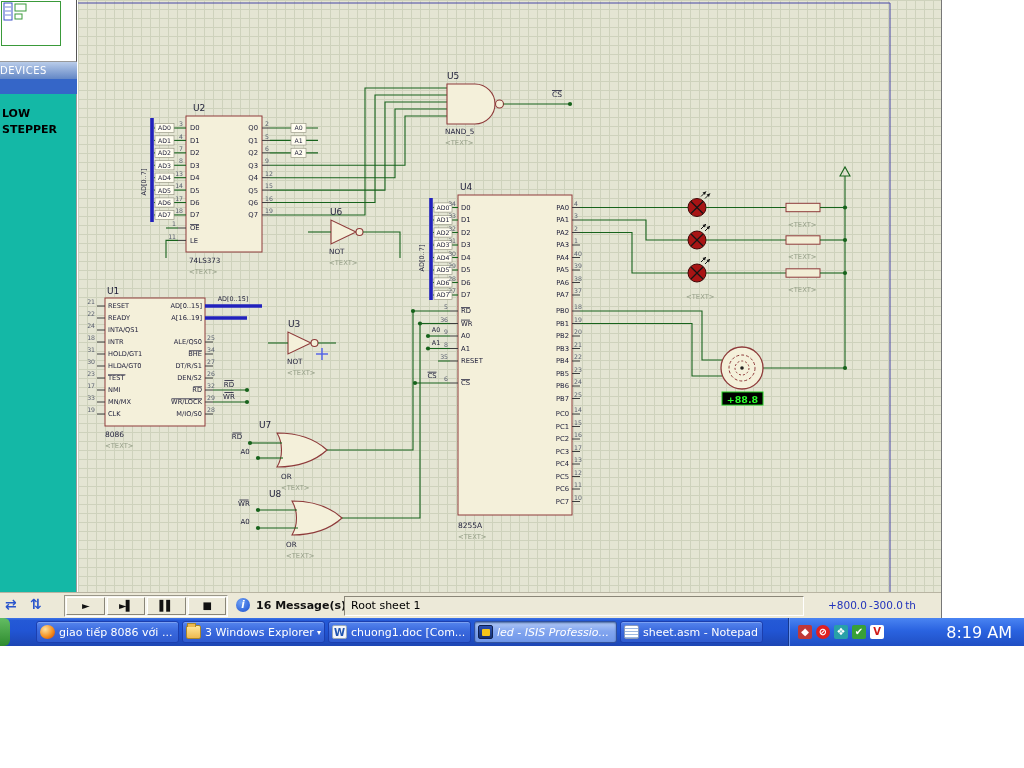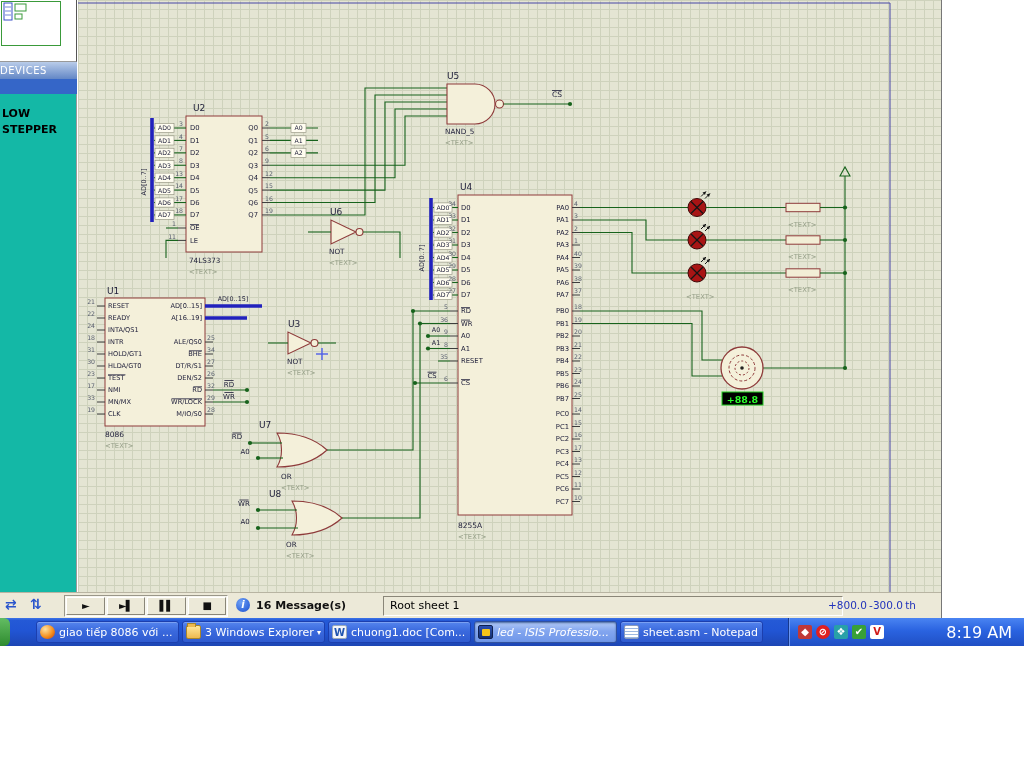--- a/index.html
+++ b/index.html
@@ -23,21 +23,21 @@
 
   #rightwhite{left:941px;top:0;width:83px;height:618px;background:#fff;border-left:1px solid #777;}
 
   
   #statusbar{left:0;top:592px;width:941px;height:26px;background:#ece9d8;border-top:1px solid #b8b4a2;}
   .sb-arrow{position:absolute;top:3px;font-size:14px;font-weight:bold;color:#2a55cc;}
   #playback{position:absolute;left:64px;top:2px;width:164px;height:22px;background:#f7f6ef;border:1px solid;border-color:#9a9789 #fff #fff #9a9789;display:flex;gap:2px;padding:1px;}
   .pb-btn{flex:1;background:#ece9d8;border:1px solid;border-color:#fff #8a8678 #8a8678 #fff;font-size:10px;line-height:16px;text-align:center;color:#111;cursor:default;letter-spacing:-1px;}
   #info-icon{position:absolute;left:236px;top:5px;width:14px;height:14px;border-radius:50%;background:radial-gradient(circle at 35% 30%,#6ea0f5,#1a4fd0);color:#fff;font-size:10px;font-style:italic;font-weight:bold;text-align:center;line-height:14px;}
   #msgcount{position:absolute;left:256px;top:6px;font-size:11px;font-weight:bold;color:#111;}
-  #sheetfield{position:absolute;left:344px;top:3px;width:460px;height:20px;background:#ece9d8;border:1px solid;border-color:#8a8678 #fff #fff #8a8678;font-size:11px;line-height:18px;padding-left:6px;color:#000;margin-left:39px;}
+  #sheetfield{position:absolute;left:344px;top:3px;width:460px;height:20px;background:#ece9d8;border:1px solid;border-color:#8a8678 #fff #fff #8a8678;font-size:11px;line-height:18px;padding-left:6px;color:#000;}
   #coords{position:absolute;left:828px;top:6px;width:88px;display:flex;justify-content:space-between;font-size:10.5px;color:#2233bb;}
 
   
   #taskbar{left:0;top:618px;width:816px;height:28px;background:linear-gradient(#3e74e8 0%,#2459d6 9%,#2155d4 45%,#1d46b4 100%);}
   #startsliver{position:absolute;left:0;top:0;width:10px;height:28px;background:linear-gradient(#63bd63,#2f8b2f);border-radius:0 6px 6px 0;}
   #tasks{position:absolute;left:36px;top:3px;width:748px;height:22px;display:flex;gap:3px;}
   .task{width:143px;height:22px;border-radius:3px;display:flex;align-items:center;color:#fff;font-size:11px;background:linear-gradient(#5585ee,#3a69dd 45%,#2f5bd0);border:1px solid #1c3fae;box-shadow:inset 0 1px 0 #7aa0f2;overflow:hidden;cursor:default;}
   .task.active{background:linear-gradient(#b2c9f6,#83a6ef 45%,#6f96e9);border-color:#31519e;box-shadow:inset 0 1px 2px #49699e;font-style:italic;}
   .tlabel{white-space:nowrap;overflow:hidden;text-overflow:ellipsis;flex:1;}
   .tarrow{flex:none;font-size:8px;padding:0 3px;}

